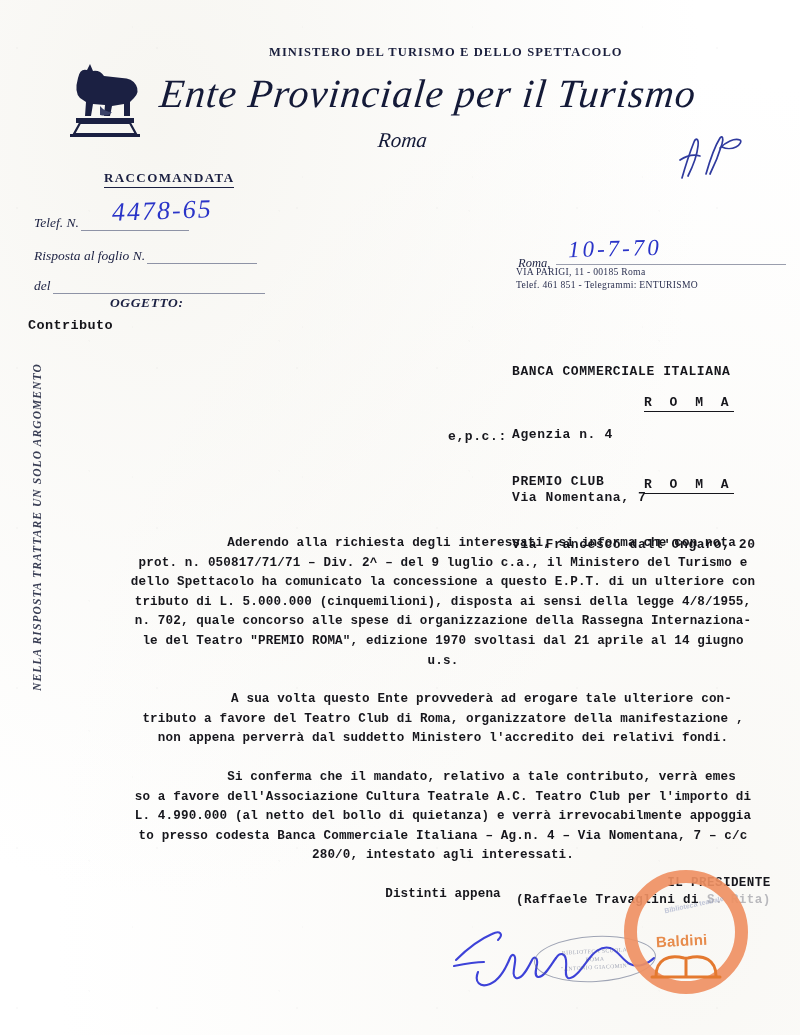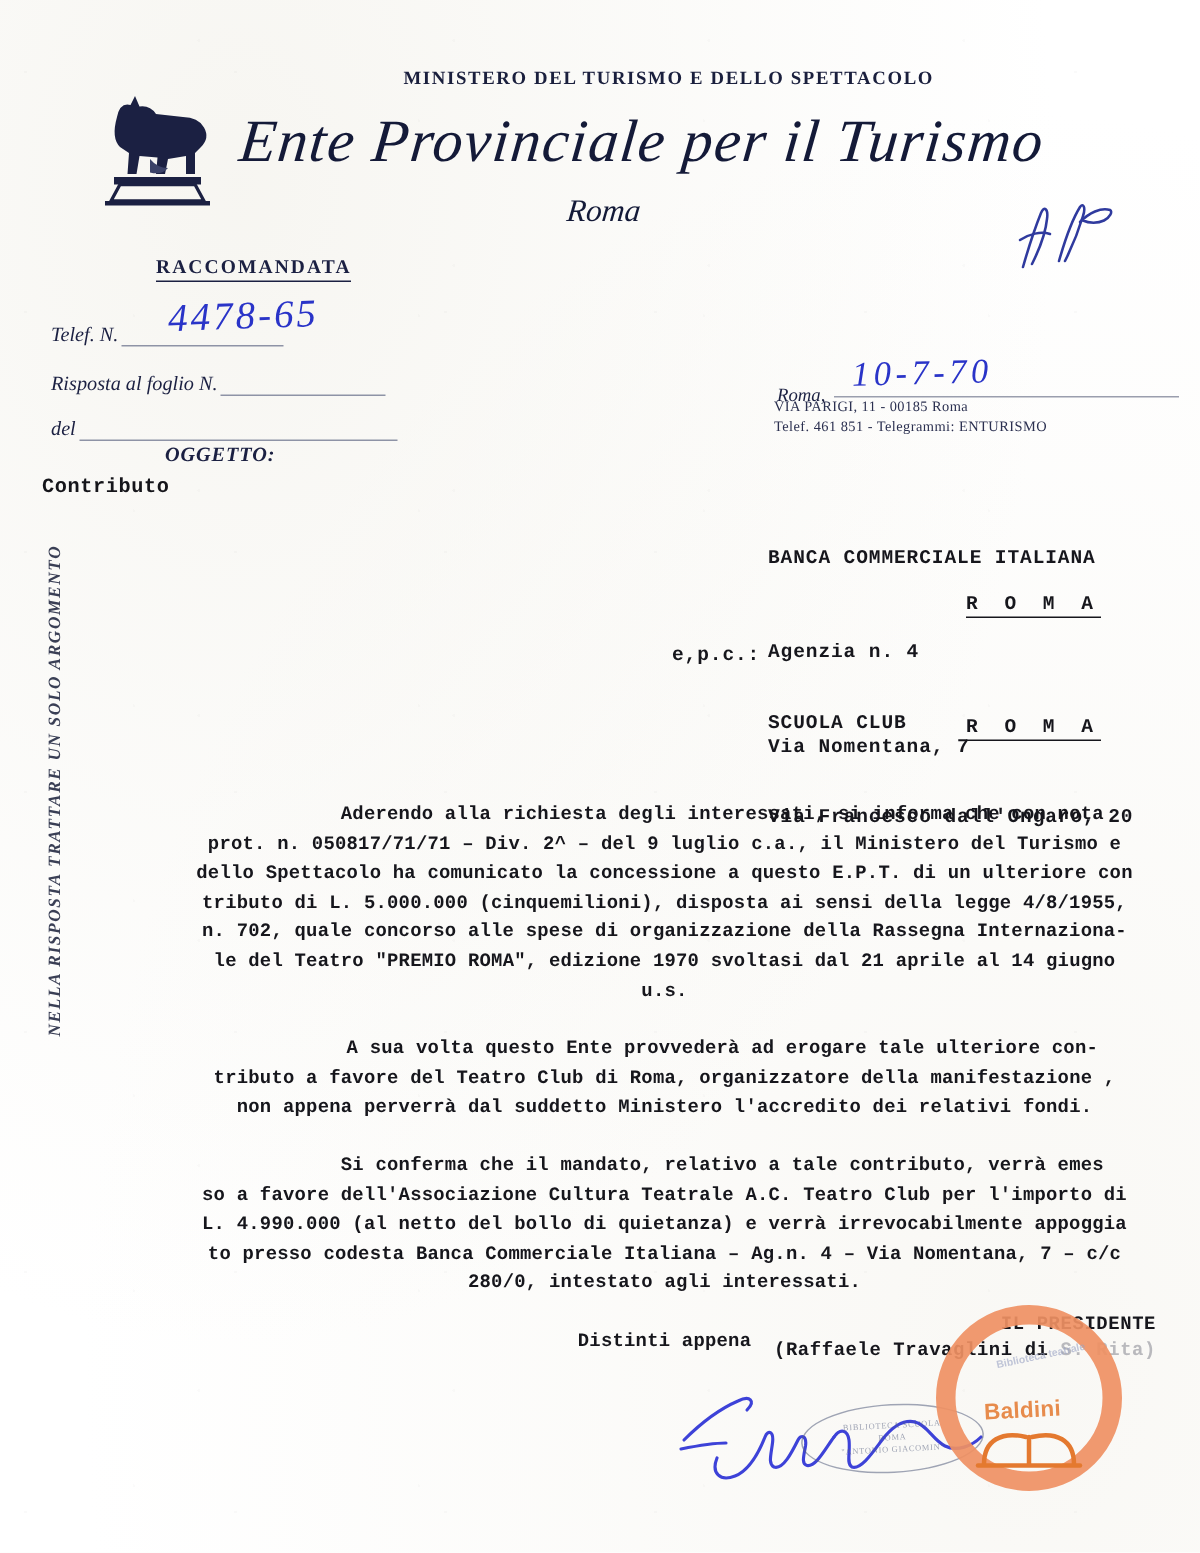--- a/index.html
+++ b/index.html
@@ -231,21 +231,21 @@
 
   <div class="typed bank">
     <div>BANCA COMMERCIALE ITALIANA</div>
     <div>Agenzia n. 4</div>
     <div>Via Nomentana, 7</div>
   </div>
   <div class="typed roma1">R  O  M  A</div>
 
   <div class="typed epc">e,p.c.:</div>
   <div class="typed teatro">
-    <div>SCUOLA CLUB</div>
+    <div>PREMIO CLUB</div>
     <div>Via Francesco dall'Ongaro, 20</div>
   </div>
   <div class="typed roma2">R  O  M  A</div>
 
   <div class="sidenote">NELLA RISPOSTA TRATTARE UN SOLO ARGOMENTO</div>
 
   <div class="body">
     <p>          Aderendo alla richiesta degli interessati, si informa che con nota
 prot. n. 050817/71/71 – Div. 2^ – del 9 luglio c.a., il Ministero del Turismo e
 dello Spettacolo ha comunicato la concessione a questo E.P.T. di un ulteriore con

